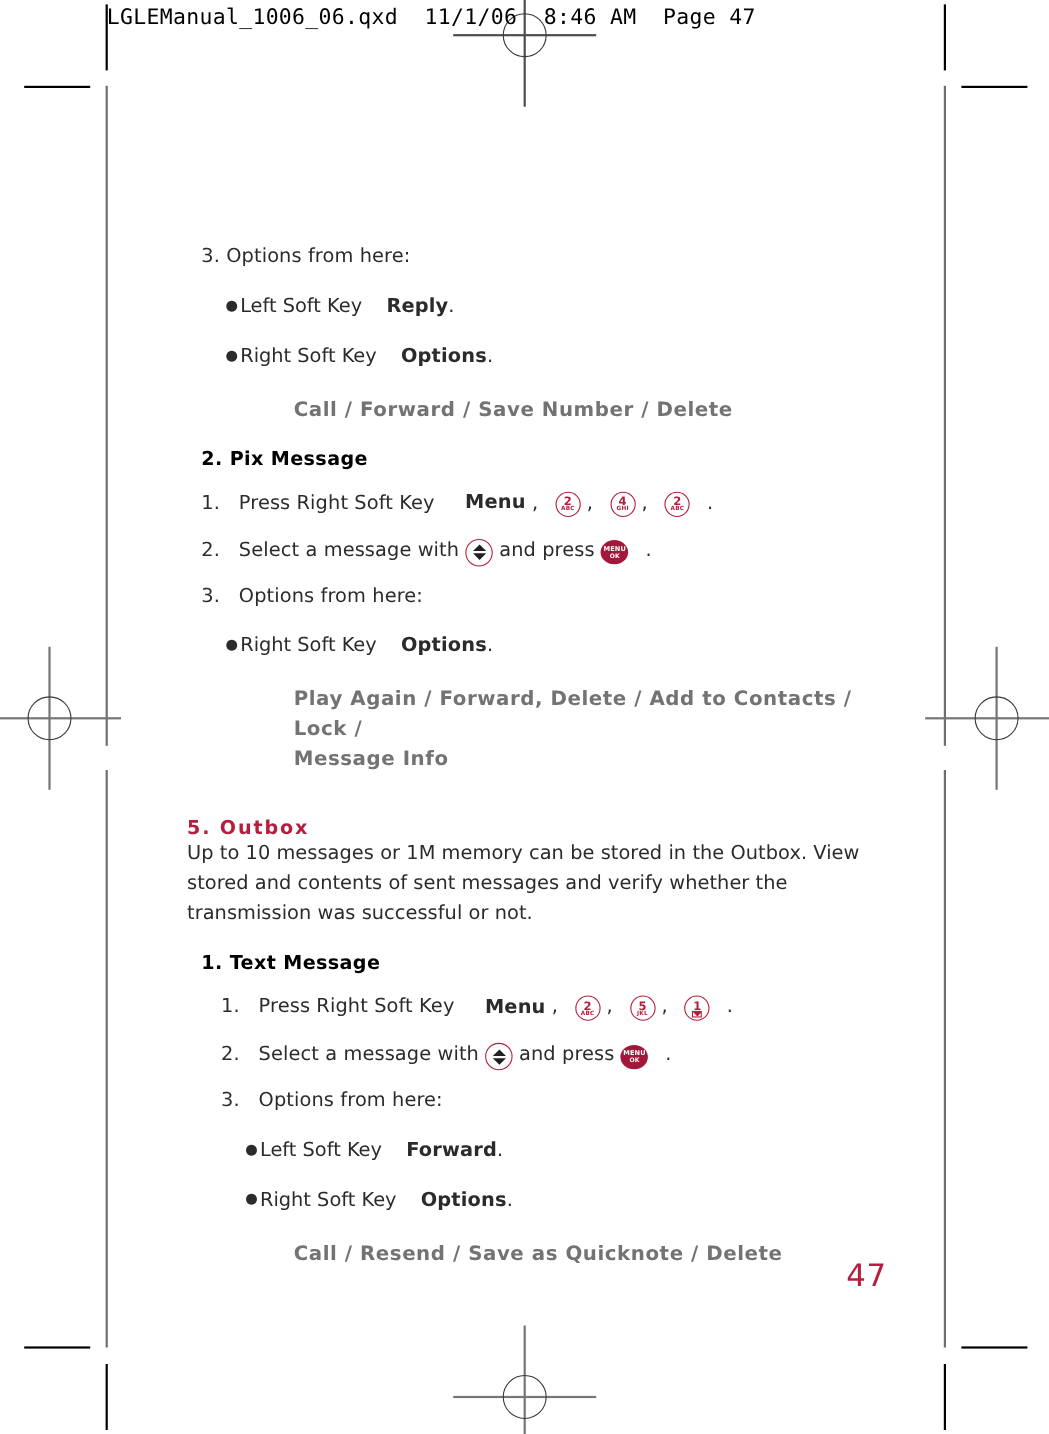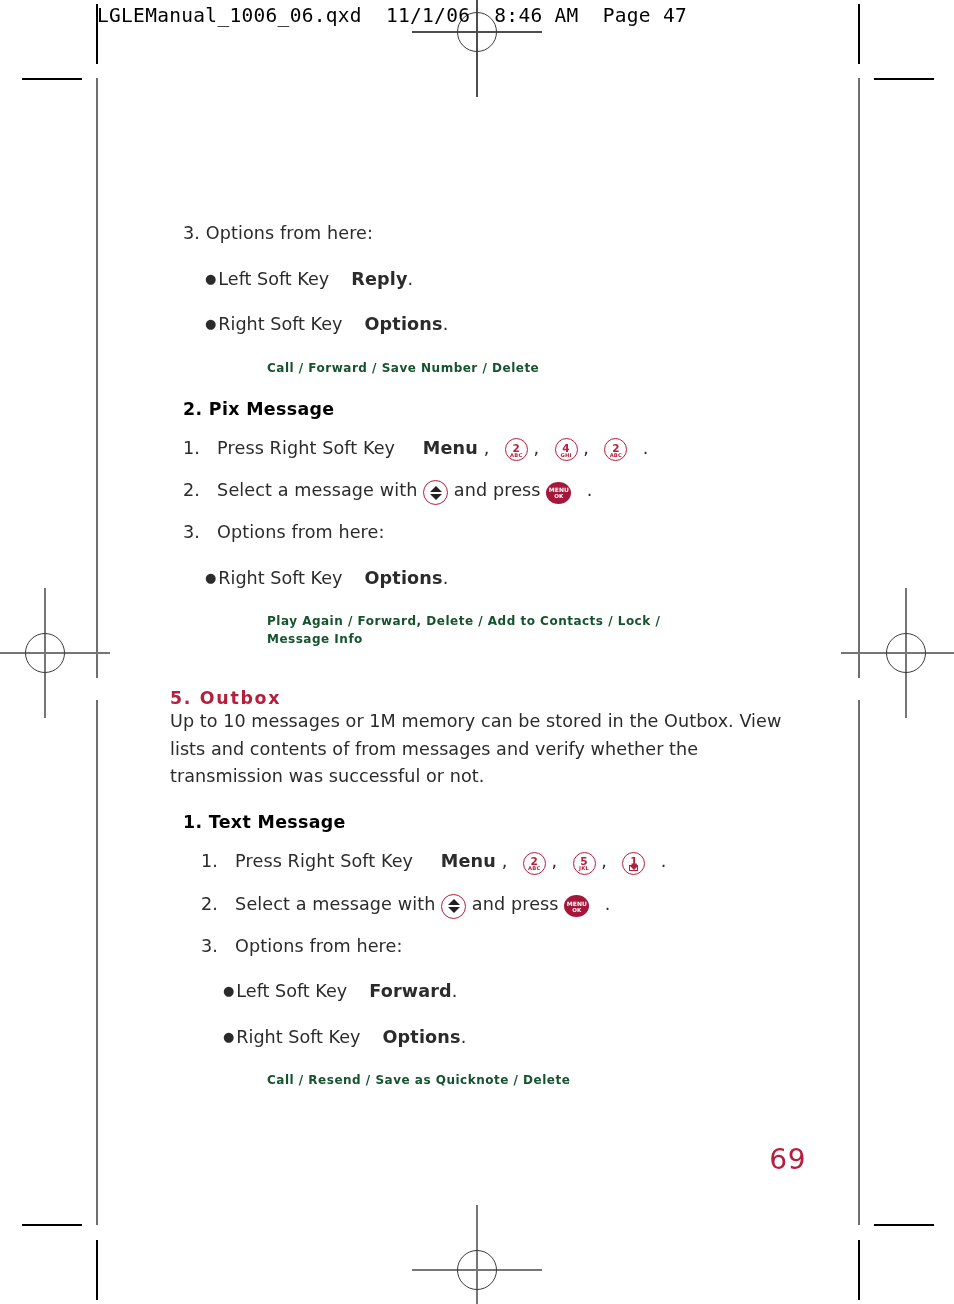--- a/index.html
+++ b/index.html
@@ -134,23 +134,23 @@
   }
 
   .head-red {
     font-size: 17.4px;
     font-weight: bold;
     color: #b51e3c;
     letter-spacing: 1.7px;
   }
 
   .opt-line {
-    font-size: 12px;
-    font-weight: bold;
-    color: #14532d;
+    font-size: 18px;
+    font-weight: bold;
+    color: #737373;
     letter-spacing: 0.5px;
     line-height: 1.5;
   }
   .key {
     display: inline-flex;
     flex-direction: column;
     align-items: center;
     justify-content: center;
     width: 23px;
     height: 23px;
@@ -393,21 +393,21 @@
       <span>.</span>
     </div>
 
     <div class="opt-line indent-2 spaced-22">Play Again / Forward, Delete / Add to Contacts / Lock /</div>
     <div class="opt-line indent-2">Message Info</div>
 
     <div class="head-red spaced-26" style="margin-left:-13px;">5. Outbox</div>
 
     <div class="para" style="margin-left:-13px;">
       <div>Up to 10 messages or 1M memory can be stored in the Outbox. View</div>
-      <div>lists and contents of from messages and verify whether the</div>
+      <div>stored and contents of sent messages and verify whether the</div>
       <div>transmission was successful or not.</div>
     </div>
 
     <div class="head-bold spaced-22">1. Text Message</div>
 
     <div class="line spaced-18 indent-sub">
       <span>1.</span>
       <span>&nbsp;</span>
       <span>Press Right Soft Key </span>
       <span class="bold">Menu</span>
@@ -467,14 +467,14 @@
       <span class="bullet-dot">●</span>
       <span>Right Soft Key </span>
       <span class="bold">Options</span>
       <span>.</span>
     </div>
 
     <div class="opt-line indent-2 spaced-22">Call / Resend / Save as Quicknote / Delete</div>
 
   </div>
 
-  <div class="folio">69</div>
+  <div class="folio">47</div>
 </div>
 
 </body></html>

